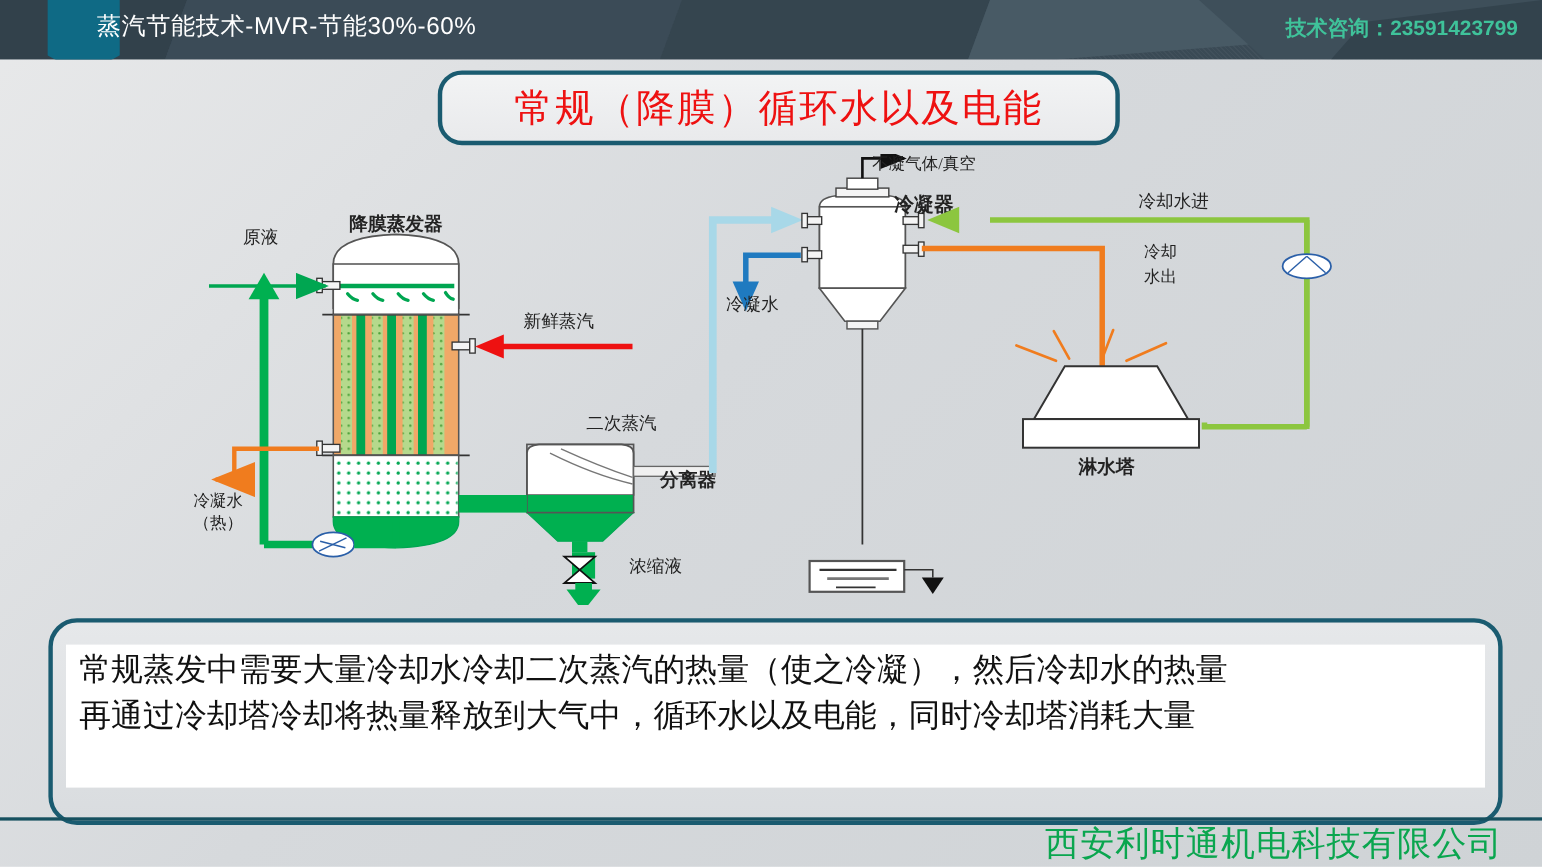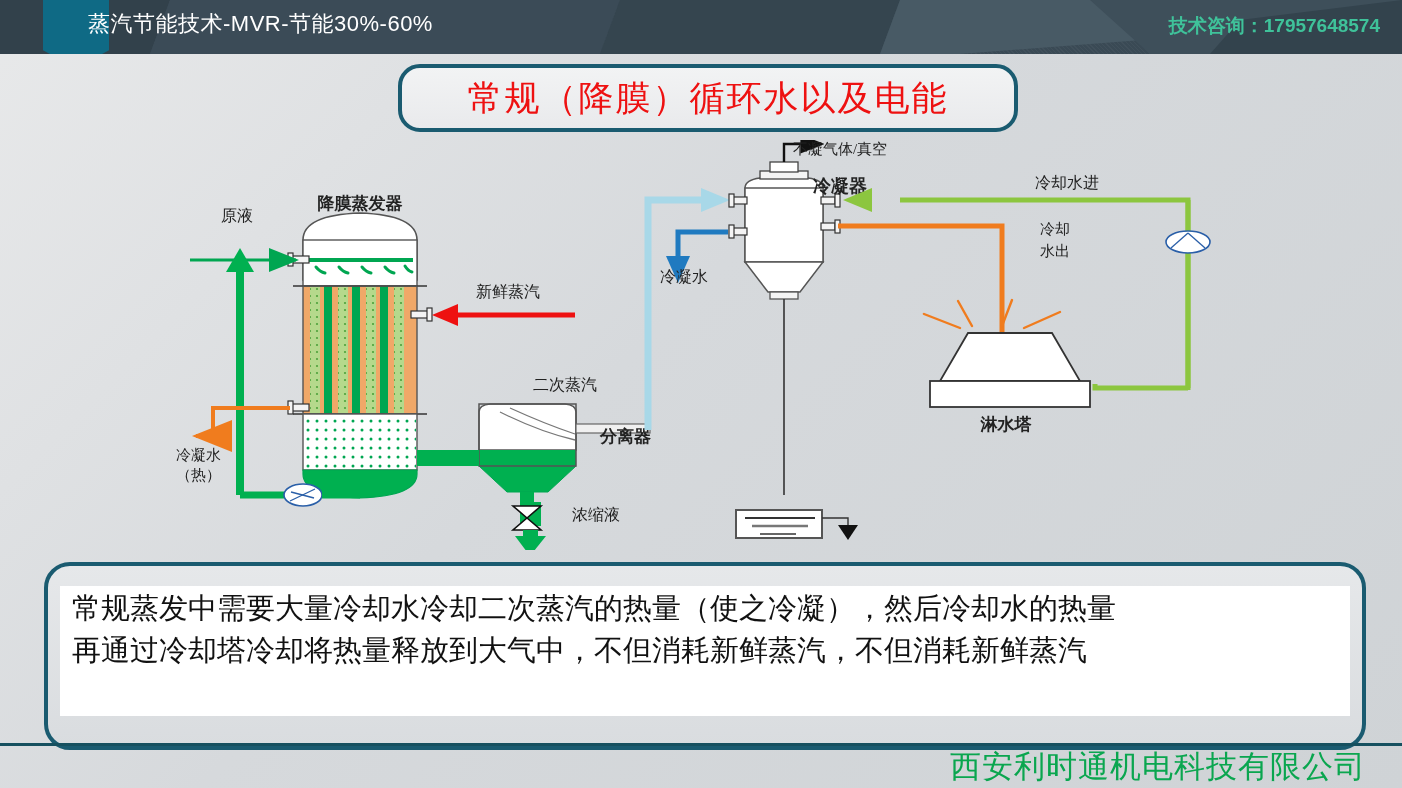--- a/index.html
+++ b/index.html
@@ -87,21 +87,21 @@
   <svg class="hdr-facet" width="1402" height="54">
     <polygon points="0,0 170,0 150,54 0,54" fill="#32414b"></polygon>
     <polygon points="170,0 620,0 600,54 150,54" fill="#3b4b57"></polygon>
     <polygon points="620,0 900,0 880,54 600,54" fill="#35454f"></polygon>
     <polygon points="900,0 1090,0 1402,0 1402,20 960,54 880,54" fill="#485a65"></polygon>
     <polygon points="1090,0 1402,0 1402,54 1150,54" fill="#3e4f5a"></polygon>
     <polygon points="1240,20 1402,0 1402,54 1210,54" fill="#33434d"></polygon>
   </svg>
   <div class="hdr-bookmark"></div>
   <div class="hdr-title">蒸汽节能技术-MVR-节能30%-60%</div>
-  <div class="hdr-phone">技术咨询：17957648574</div>
+  <div class="hdr-phone">技术咨询：23591423799</div>
 </div>
 
 <div class="title-box">
   <span>常规（降膜）循环水以及电能</span>
 </div>
 
 <div class="diagram">
 <svg width="1402" height="410" viewBox="0 0 1402 410" xmlns="http://www.w3.org/2000/svg">
   <defs>
     <marker id="ar-green" markerWidth="10" markerHeight="8" refX="9" refY="4" orient="auto">
@@ -307,18 +307,18 @@
       <line x1="1024" y1="188" x2="1060" y2="172"></line>
     </g>
     <text x="1006" y="290" text-anchor="middle" font-family="'Liberation Serif',serif" font-size="17" font-weight="bold" fill="#222">淋水塔</text>
   </g>
 </svg>
 </div>
 
 <div class="note-box">
   <div class="note-inner">
     <p>常规蒸发中需要大量冷却水冷却二次蒸汽的热量（使之冷凝），然后冷却水的热量</p>
-    <p>再通过冷却塔冷却将热量释放到大气中，不但消耗新鲜蒸汽，不但消耗新鲜蒸汽</p>
+    <p>再通过冷却塔冷却将热量释放到大气中，循环水以及电能，同时冷却塔消耗大量</p>
   </div>
 </div>
 
 <div class="footer-rule"></div>
 <div class="footer-name">西安利时通机电科技有限公司</div>
 
 </body></html>

